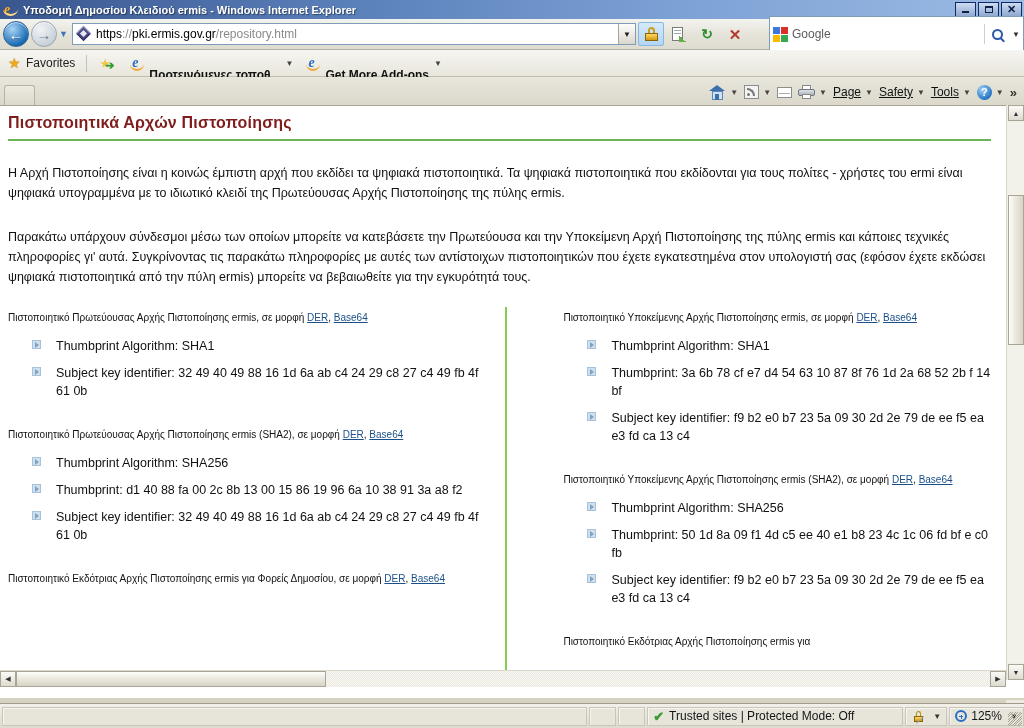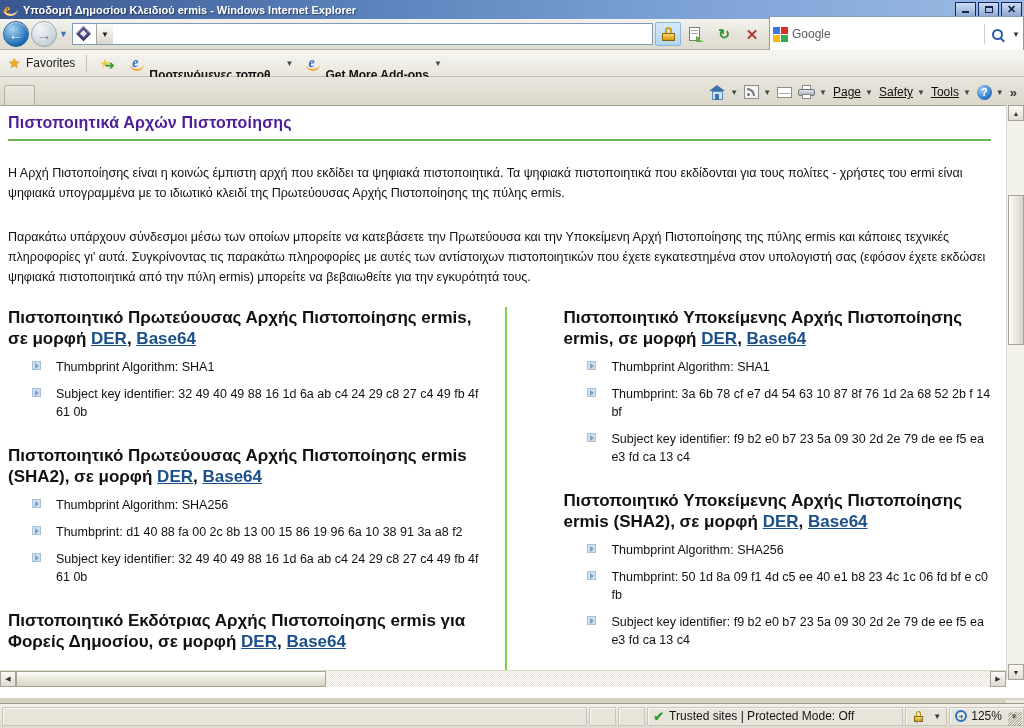--- a/index.html
+++ b/index.html
@@ -104,21 +104,21 @@
     border:1px solid #7a7a7a;box-sizing:border-box;}
   .ic-page .tear{position:absolute;right:0;bottom:0;width:7px;height:7px;
     background:linear-gradient(45deg,#63ad4a 50%,transparent 50%);}
   .ic-page .ln{position:absolute;left:2px;width:7px;height:1px;background:#9aa;}
   
   .ic-ref{width:14px;height:14px;position:relative;color:#2f8f2f;font-size:14px;line-height:14px;text-align:center;font-weight:bold;}
   
   .ic-stop{width:13px;height:13px;position:relative;color:#b33a2e;font-size:15px;line-height:13px;text-align:center;font-weight:bold;}
 
   .searchwrap{width:255px;height:36px;background:#fff;border:1px solid #7f9db9;
-    display:flex;align-items:center;box-sizing:border-box;margin-left:4px;flex:0 0 auto;}
+    display:flex;align-items:center;box-sizing:border-box;margin-left:21px;flex:0 0 auto;}
   .g-ico{width:15px;height:15px;margin:0 4px 0 3px;flex:0 0 auto;display:grid;
     grid-template-columns:7px 7px;grid-template-rows:7px 7px;gap:1px;}
   .g-ico i{display:block;}
   .g-ico i:nth-child(1){background:#3b77dc;}
   .g-ico i:nth-child(2){background:#d93025;}
   .g-ico i:nth-child(3){background:#f9bb00;}
   .g-ico i:nth-child(4){background:#34a853;}
   .search-txt{flex:1 1 auto;font-size:12px;color:#5c5c5c;}
   .s-btn{width:24px;height:20px;display:flex;align-items:center;justify-content:center;
     border-left:1px solid #cfcfcf;flex:0 0 auto;}
@@ -199,38 +199,38 @@
     position:absolute;left:0;top:105px;width:1024px;height:592px;
     background:#ffffff;overflow:hidden;
     border-top:1px solid #a8a496;
   }
   .doc{
     position:absolute;left:0;top:0;width:1005px;height:580px;overflow:hidden;
     background:#fff;
   }
   .pg-inner{padding:0 14px 0 8px;}
   h1.pagetitle{
-    margin:8px 0 0 0;padding:0 0 7px 0;font-size:16px;color:#4c1d95;
+    margin:8px 0 0 0;padding:0 0 7px 0;font-size:16px;color:#7f1d1d;
     font-weight:bold;font-family:"Liberation Sans",sans-serif;
     border-bottom:2px solid #6cb356;letter-spacing:.2px;
   }
   p.intro{
     margin:22px 0 8px 0;font-size:12.5px;line-height:20px;color:#111;
     font-family:"Liberation Sans",sans-serif;
   }
   p.intro2{margin:24px 0 0 0;font-size:12.5px;line-height:20px;color:#111;}
 
   .cols{position:relative;margin-top:20px;display:flex;}
   .coldiv{position:absolute;left:497px;top:0;width:2px;height:402px;background:#7fd04f;}
   .col{width:497px;box-sizing:border-box;}
   .col.right{padding-left:80px;width:527px;}
 
   .blk{margin-bottom:4px;}
   h2.blk-t{
-    margin:0 0 4px 0;font-size:17px;font-weight:bold;color:#111;line-height:21px;
+    margin:0 0 4px 0;font-size:10px;font-weight:normal;color:#111;line-height:21px;
     font-family:"Liberation Sans",sans-serif;
   }
   h2.blk-t a{color:#1a4f8a;text-decoration:underline;}
   ul.bul{list-style:none;margin:0 0 0 0;padding:0 0 0 22px;}
   ul.bul li{
     position:relative;padding:0 0 0 26px;margin:9px 0 0 0;
     font-size:12.5px;line-height:18px;color:#111;
   }
   ul.bul li .bi{
     position:absolute;left:2px;top:3px;width:9px;height:9px;
@@ -343,20 +343,23 @@
     <div class="navbtn fwd">
       <span class="arrw">→</span>
     </div>
     <div class="histdrop">▼</div>
 
     <div class="addrwrap">
       <div class="addr-ico">
           <span class="d"></span>
           <span class="d2"></span>
         </div>
+      <div class="addr-url">
+        <span>https</span><span class="dim">://</span><span>pki.ermis.gov.gr</span><span class="dim">/repository.html</span>
+      </div>
       <div class="addr-drop">▼</div>
     </div>
 
     <div class="tbtn sel">
       <span class="ic-lock">
           <span class="sh"></span>
           <span class="body"></span>
         </span>
     </div>
     <div class="tbtn">

